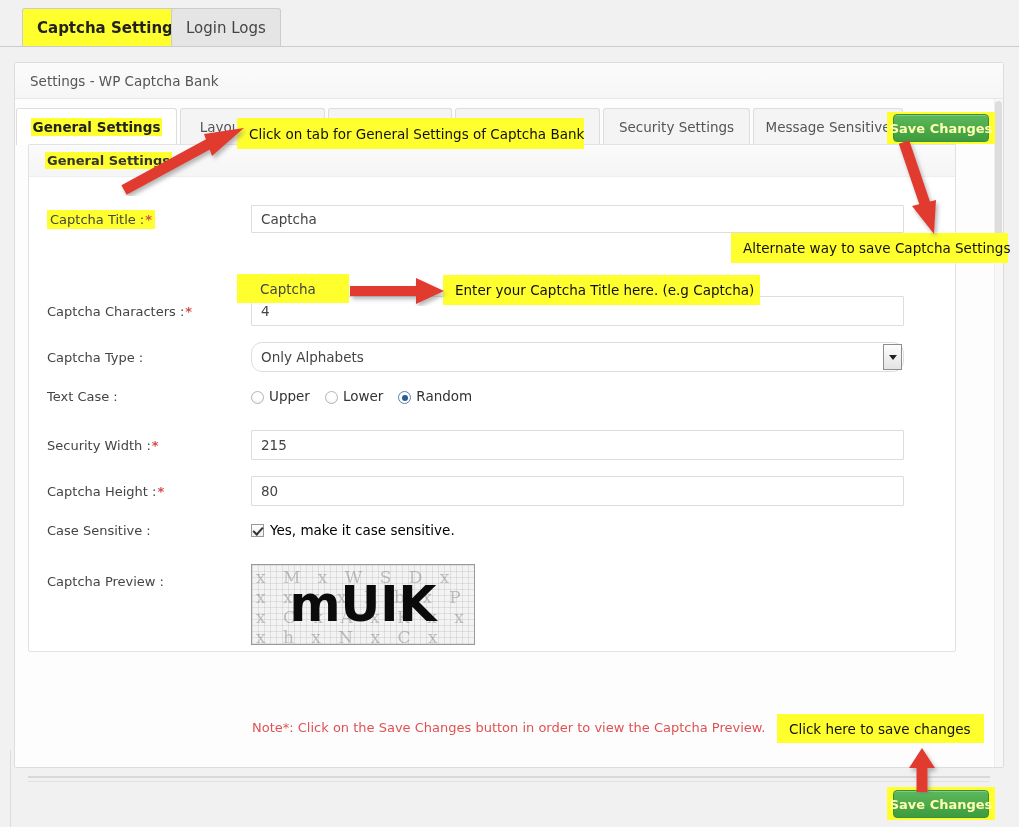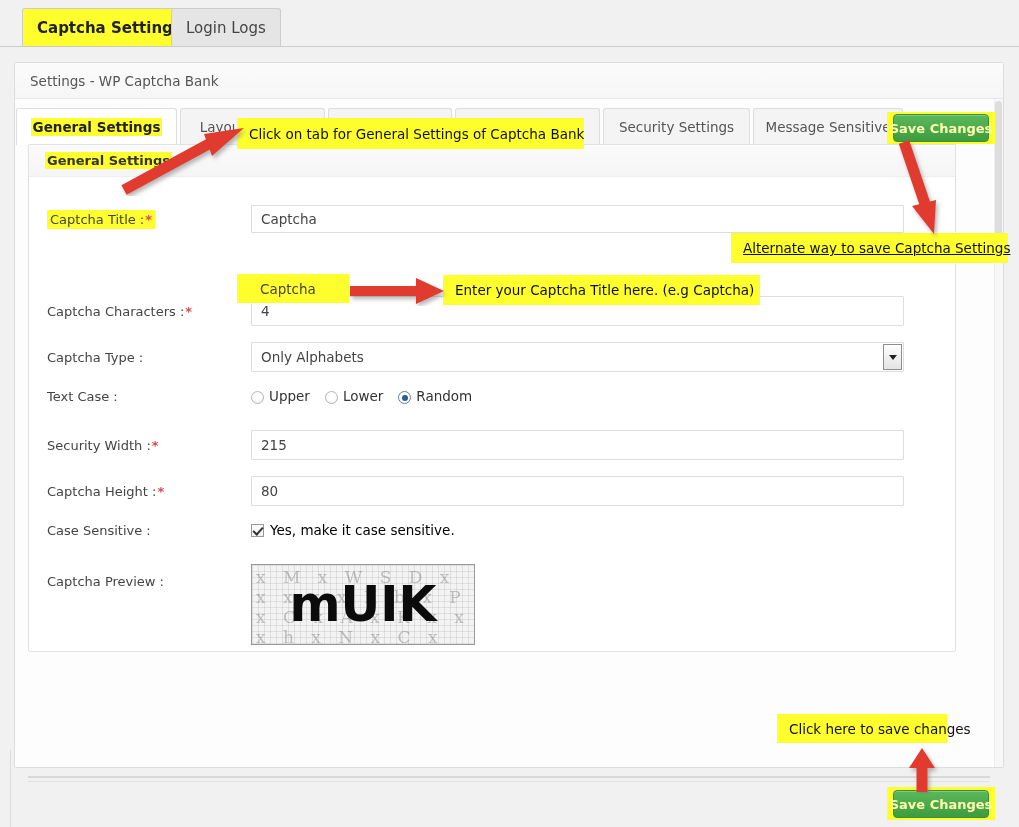--- a/index.html
+++ b/index.html
@@ -152,21 +152,21 @@
     display: flex; align-items: center;
     border-radius: 1px;
   }
   .field.tall { height: 30px; }
 
   .select-wrap {
     width: 653px; height: 30px;
     border: 1px solid #ddd; background:#fff;
     display: flex; align-items: center;
     position: relative;
-    border-radius: 1px;
+    border-radius: 11px;
   }
   .select-wrap .sel-text { padding-left: 9px; font-size: 13.5px; color: #444; }
   .select-arrow {
     position: absolute; right: 1px; top: 1px;
     width: 19px; height: 26px;
     background: linear-gradient(#fdfdfd,#e4e4e4);
     border: 1px solid #8d8d8d;
     display: flex; align-items: center; justify-content: center;
   }
   .select-arrow i {
@@ -434,51 +434,52 @@
         <span>Captcha Preview :</span>
       </div>
       <div class="captcha-preview">
         <div class="captcha-noise"></div>
         <div class="captcha-ghost">x M x W S D x x x x x K b x P x C x A x K x x x h x N x C x A x x h x x x x K G x K x</div>
         <div class="captcha-text">mUIK</div>
       </div>
     </div>
   </div>
 
+  <div class="note">Note*: Click on the Save Changes button in order to view the Captcha Preview.</div>
 
   <div class="bottom-sep"></div>
   <div class="bottom-sep2"></div>
   <div class="page-left-edge"></div>
 
   <div class="hl-box" style="left:887px; top:112px; width:108px; height:32px;"></div>
   <div class="save-btn" style="left:893px; top:114px; width:96px; height:28px;">
     <span>Save Changes</span>
   </div>
 
   <div class="hl-box" style="left:887px; top:787px; width:108px; height:33px;"></div>
   <div class="save-btn" style="left:893px; top:790px; width:96px; height:28px;">
     <span>Save Changes</span>
   </div>
 
   <div class="callout" style="left:237px; top:118px; width:347px; height:31px;">
     <span>Click on tab for General Settings of Captcha Bank</span>
   </div>
 
-  <div class="callout" style="left:731px; top:233px; width:277px; height:30px;text-decoration:underline;">
+  <div class="callout" style="left:731px; top:233px; width:277px; height:30px;">
     <span>Alternate way to save Captcha Settings</span>
   </div>
 
   <div class="hl-box" style="left:237px; top:274px; width:112px; height:29px;"></div>
   <div class="callout" style="left:443px; top:275px; width:317px; height:30px;">
     <span>Enter your Captcha Title here. (e.g Captcha)</span>
   </div>
 
   <div style="position:absolute; left:260px; top:281px; font-size:13.5px; color:#444;">Captcha</div>
 
-  <div class="callout" style="left:777px; top:714px; width:170px; height:29px;">
+  <div class="callout" style="left:777px; top:714px; width:207px; height:29px;">
     <span>Click here to save changes</span>
   </div>
 
   <svg class="arrow-svg" style="left:120px; top:126px; width:130px; height:70px;" viewBox="0 0 130 70">
     <defs>
       <filter id="sh1" x="-30%" y="-30%" width="170%" height="170%">
         <feDropShadow dx="2" dy="3" stdDeviation="2" flood-color="#777" flood-opacity="0.55"></feDropShadow>
       </filter>
     </defs>
     <g filter="url(#sh1)">

